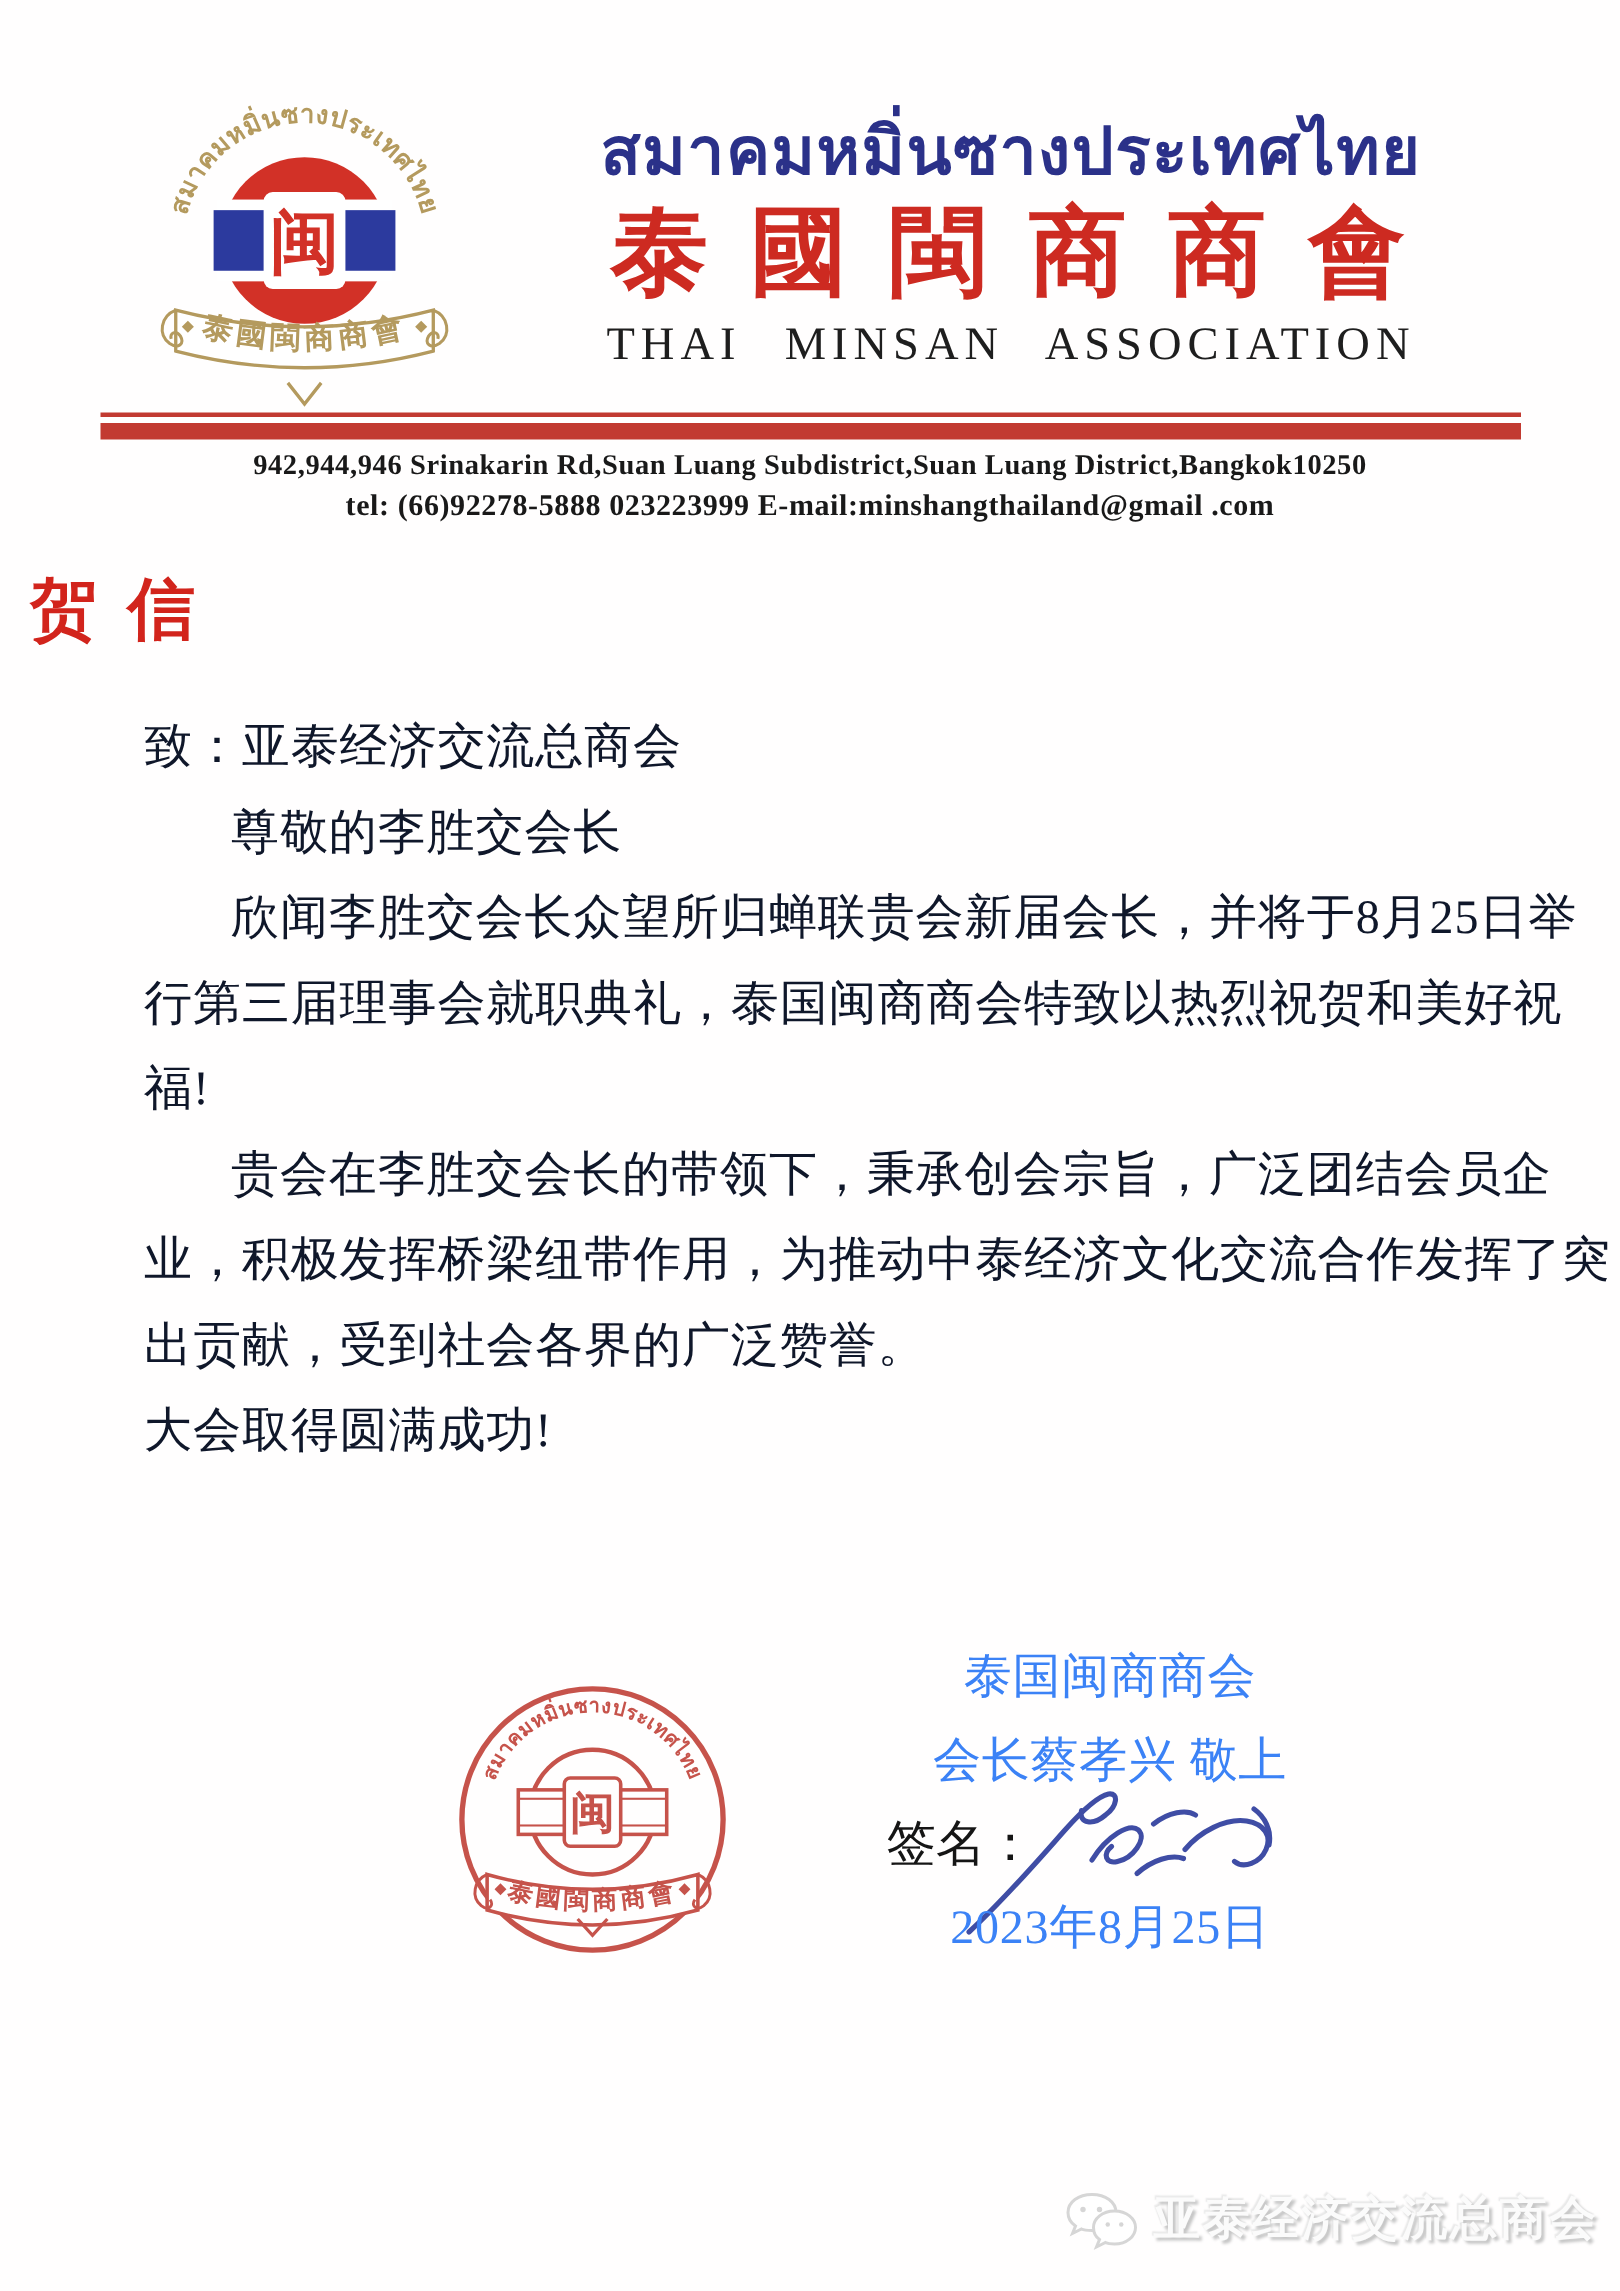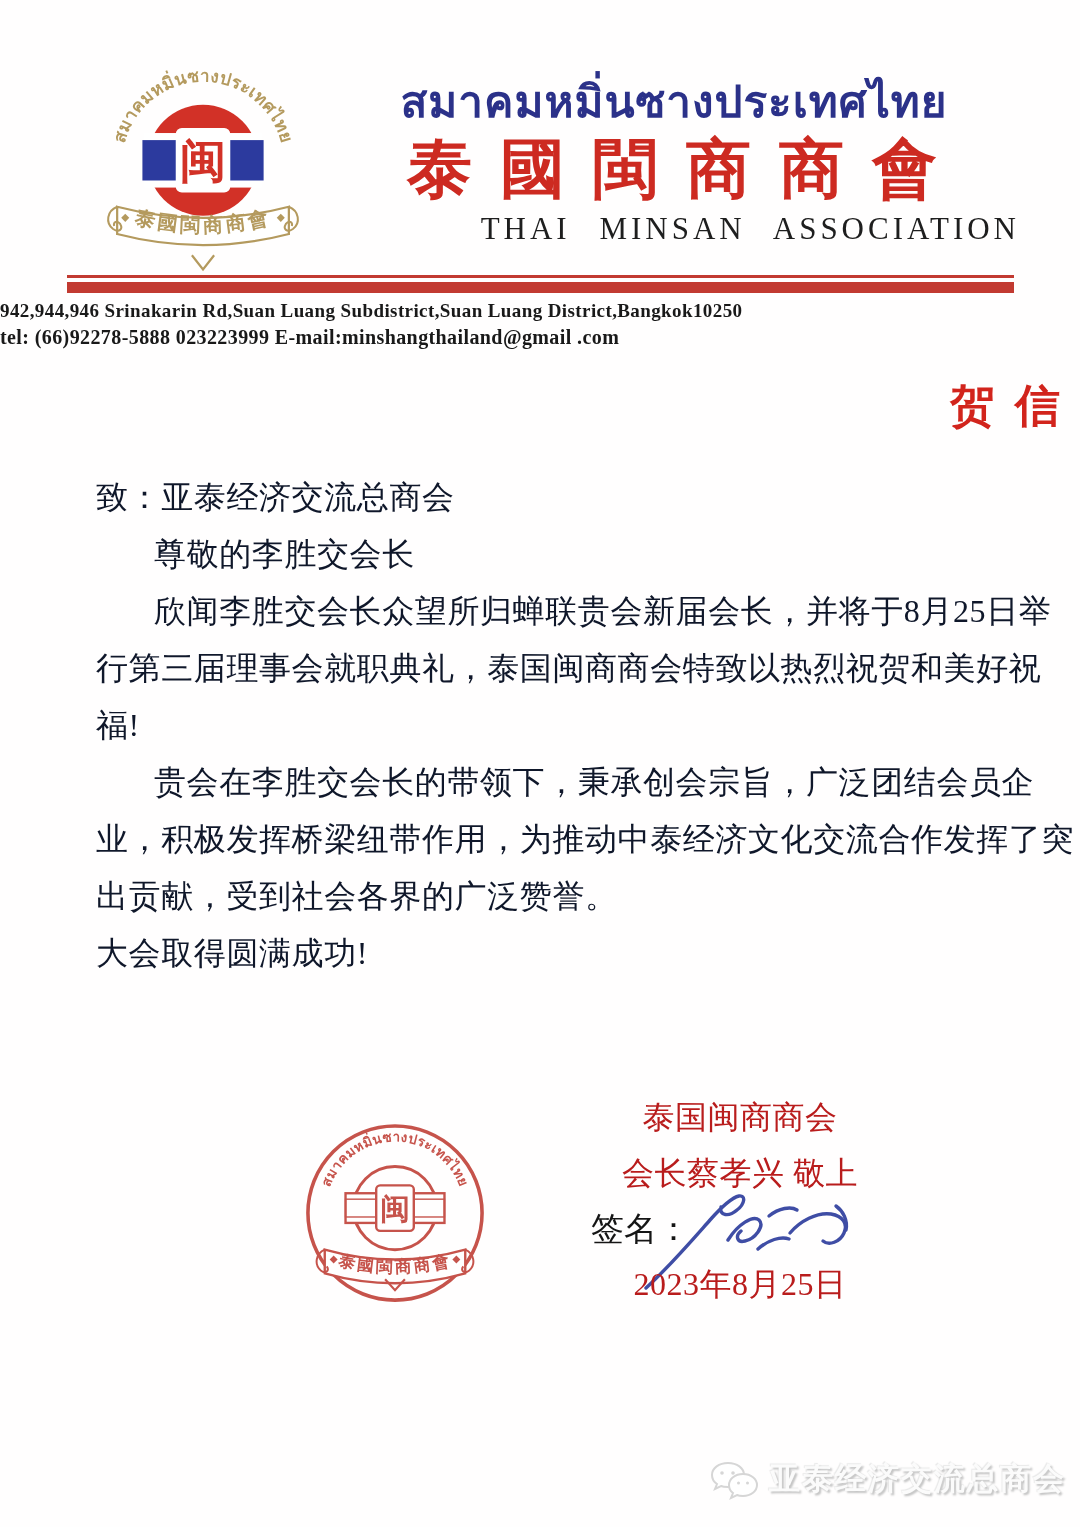--- a/index.html
+++ b/index.html
@@ -14,47 +14,47 @@
   .thai-name{
     font-family:"DejaVu Sans","Liberation Sans",sans-serif;
     font-size:44px;font-weight:bold;color:#2b3189;letter-spacing:1px;line-height:56px;
   }
   .cn-name{
     font-size:65px;font-weight:bold;color:#cd2a21;line-height:76px;
     letter-spacing:28px;padding-left:24px;box-sizing:border-box;margin-top:1px;
   }
   .en-name{
     font-size:31px;color:#1e1e1e;letter-spacing:4px;word-spacing:17px;
-    margin-top:4px;line-height:36px;font-weight:500;text-align:right;
+    margin-top:4px;line-height:36px;font-weight:500;
   }
   .divider{position:absolute;left:67px;top:275px;width:947px;}
   .divider-thin{height:3px;background:#c23a31;}
   .divider-thick{height:11px;background:#c23a31;margin-top:4px;}
   .address-block{
-    position:absolute;left:0;top:300px;width:1080px;text-align:left;
+    position:absolute;left:0;top:300px;width:1080px;text-align:center;
     color:#191919;font-weight:bold;
   }
   .address-line1{font-size:19px;letter-spacing:0.4px;}
   .address-line2{font-size:20px;margin-top:4px;letter-spacing:0.4px;}
   
   .letter-title{
-    position:absolute;left:0;top:376px;width:1080px;text-align:right;
+    position:absolute;left:0;top:376px;width:1080px;text-align:left;
     font-size:45px;font-weight:bold;color:#d2241c;
     letter-spacing:20px;padding-left:20px;box-sizing:border-box;
   }
   .letter-body{
     position:absolute;left:96px;top:469px;width:920px;
     font-size:32px;color:#0f172a;
   }
   .body-line{height:57px;line-height:57px;white-space:pre;letter-spacing:0.6px;}
   .indent{padding-left:58px;}
   
   .sig-org,.sig-signer,.sig-date{
     position:absolute;left:545px;width:390px;text-align:center;
-    font-size:32px;color:#b91c1c;letter-spacing:0.5px;
+    font-size:32px;color:#3b82f6;letter-spacing:0.5px;
   }
   .sig-org{top:1096px;}
   .sig-signer{top:1152px;}
   .sig-label{position:absolute;left:591px;top:1207px;font-size:33px;color:#151515;text-align:right;}
   .sig-svg{position:absolute;left:640px;top:1186px;width:232px;height:106px;}
   .sig-date{top:1263px;}
   
   .seal-svg{position:absolute;left:301px;top:1120px;width:188px;height:192px;opacity:0.92;}
   
   .footer-watermark{

